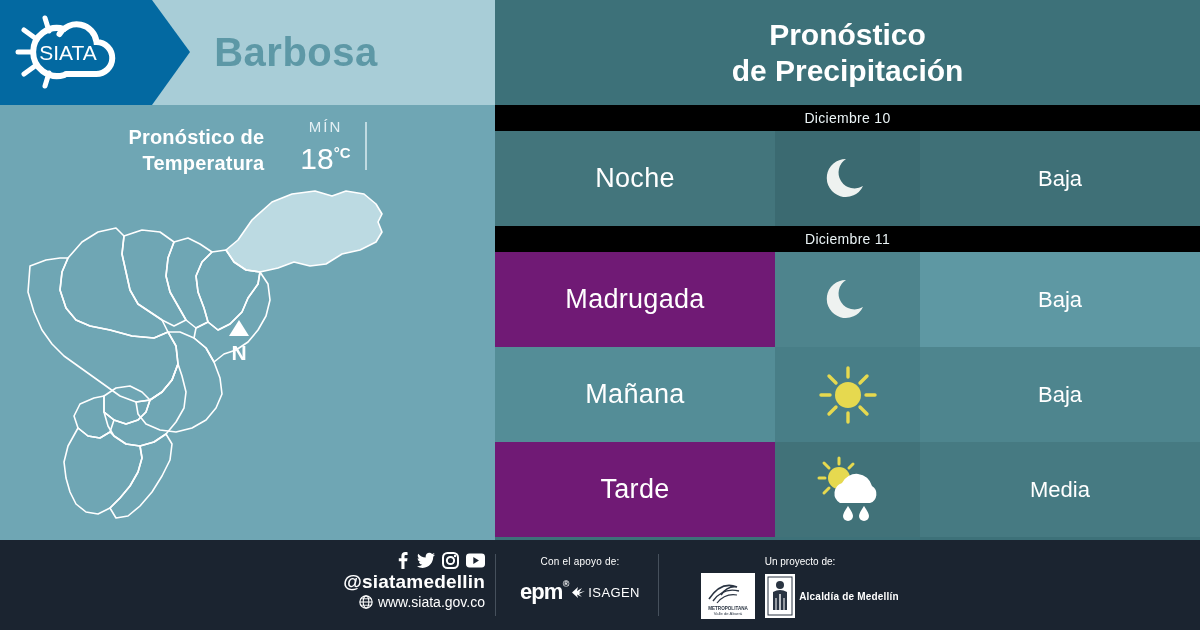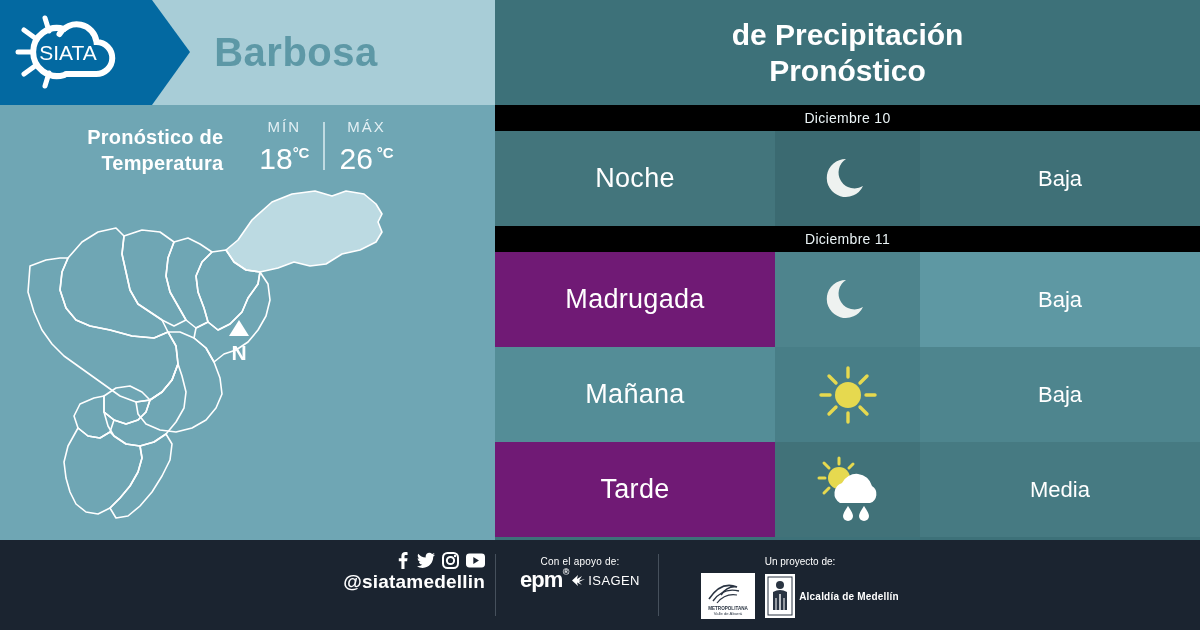--- a/index.html
+++ b/index.html
@@ -98,21 +98,21 @@
   .footer{
     position:absolute; left:0; top:540px; width:1200px; height:90px;
     background:#1b2430; color:#ffffff;
   }
   .f-social{ position:absolute; left:310px; top:12px; width:175px; text-align:right; }
   .f-social .icons{ display:flex; gap:7px; justify-content:flex-end; margin-bottom:2px; }
   .f-handle{ font-size:19px; font-weight:bold; letter-spacing:.2px; line-height:22px; }
   .f-web{ font-size:14px; display:flex; align-items:center; gap:5px; justify-content:flex-end; line-height:18px;}
   .f-divider{ position:absolute; width:1px; background:#46505c; top:14px; height:62px; }
   .f-support{ position:absolute; left:505px; top:16px; width:150px; text-align:center; }
-  .f-support .cap{ font-size:10px; letter-spacing:.2px; }
+  .f-support .cap{ font-size:10px; letter-spacing:.2px; margin-bottom:12px; }
   .f-support .logos{ display:flex; align-items:center; justify-content:center; gap:10px; }
   .epm{ font-size:22px; font-weight:bold; letter-spacing:-1px; position:relative; }
   .epm sup{ font-size:9px; position:absolute; top:0; right:-6px; }
   .isagen{ font-size:13px; font-weight:normal; letter-spacing:.4px; display:flex; align-items:center; gap:2px;}
   .f-project{ position:absolute; left:700px; top:16px; width:200px; text-align:center; }
   .f-project .cap{ font-size:10px; margin-bottom:6px; }
   .f-project .logos{ display:flex; align-items:center; justify-content:center; gap:10px; }
   .amva{ width:54px; height:46px; background:#fff; display:flex; align-items:center;
          justify-content:center; }
   .alcaldia-wrap{ display:flex; align-items:center; gap:4px; }
@@ -148,24 +148,20 @@
       <div class="temp-label">
         <span>Pronóstico de</span><br>
         <span>Temperatura</span>
       </div>
       <div class="temp-values">
         <div class="temp-col">
           <span class="cap">MÍN</span>
           <span class="val"><span>18</span><span class="deg">°C</span></span>
         </div>
         <div class="temp-divider"></div>
-        <div class="temp-col">
-          <span class="cap">MÁX</span>
-          <span class="val"><span>26</span><span class="deg-sp">°C</span></span>
-        </div>
       </div>
     </div>
 
     <div class="map-wrap">
       <svg width="440" height="355" viewBox="0 0 440 355">
         <g fill="none" stroke="#ffffff" stroke-width="1.6" stroke-linejoin="round">
 
           <path fill="#bcdae2" d="M218,60 L232,40 L252,22 L272,14 L295,11 L312,16 L326,11 L344,14 L356,24
                    L362,34 L358,42 L362,52 L356,62 L340,70 L322,74 L306,84 L290,86 L274,82
                    L258,88 L240,92 L226,90 L214,82 L206,70 Z"></path>
@@ -215,22 +211,22 @@
         <g>
           <polygon points="209,156 219,140 229,156" fill="#ffffff"></polygon>
           <text x="219" y="180" font-family="Liberation Sans, sans-serif" font-size="21" font-weight="bold" fill="#ffffff" text-anchor="middle">N</text>
         </g>
       </svg>
     </div>
   </div>
 
   <div class="right-panel">
     <div class="precip-title">
+      <span>Pronóstico</span>
       <span>de Precipitación</span>
-      <span>Pronóstico</span>
     </div>
 
     <div class="forecast-rows">
 
       <div class="date-band">Diciembre 10</div>
 
       <div class="frow dark">
         <div class="fcell period">Noche</div>
         <div class="fcell icon">
           <svg width="58" height="58" viewBox="0 0 58 58">
@@ -310,20 +306,30 @@
           <rect x="1" y="1" width="15" height="15" rx="4.5" fill="none" stroke="#fff" stroke-width="2"></rect>
           <circle cx="8.5" cy="8.5" r="3.6" fill="none" stroke="#fff" stroke-width="2"></circle>
           <circle cx="13" cy="4" r="1.2" fill="#fff"></circle>
         </svg>
         <svg width="19" height="17" viewBox="0 0 22 16">
           <rect x="0" y="0" width="22" height="16" rx="4" fill="#fff"></rect>
           <polygon points="8.5,4 15,8 8.5,12" fill="#1b2430"></polygon>
         </svg>
       </div>
       <div class="f-handle">@siatamedellin</div>
+      <div class="f-web">
+        <svg width="14" height="14" viewBox="0 0 16 16">
+          <circle cx="8" cy="8" r="7" fill="none" stroke="#fff" stroke-width="1.4"></circle>
+          <ellipse cx="8" cy="8" rx="3.2" ry="7" fill="none" stroke="#fff" stroke-width="1.2"></ellipse>
+          <line x1="1" y1="8" x2="15" y2="8" stroke="#fff" stroke-width="1.2"></line>
+          <line x1="2" y1="4.3" x2="14" y2="4.3" stroke="#fff" stroke-width="1"></line>
+          <line x1="2" y1="11.7" x2="14" y2="11.7" stroke="#fff" stroke-width="1"></line>
+        </svg>
+        <span>www.siata.gov.co</span>
+      </div>
     </div>
 
     <div class="f-divider" style="left:495px;"></div>
 
     <div class="f-support">
       <div class="cap">Con el apoyo de:</div>
       <div class="logos">
         <div class="epm"><span>epm</span><sup>®</sup></div>
         <div class="isagen">
           <svg width="14" height="13" viewBox="0 0 14 13">

